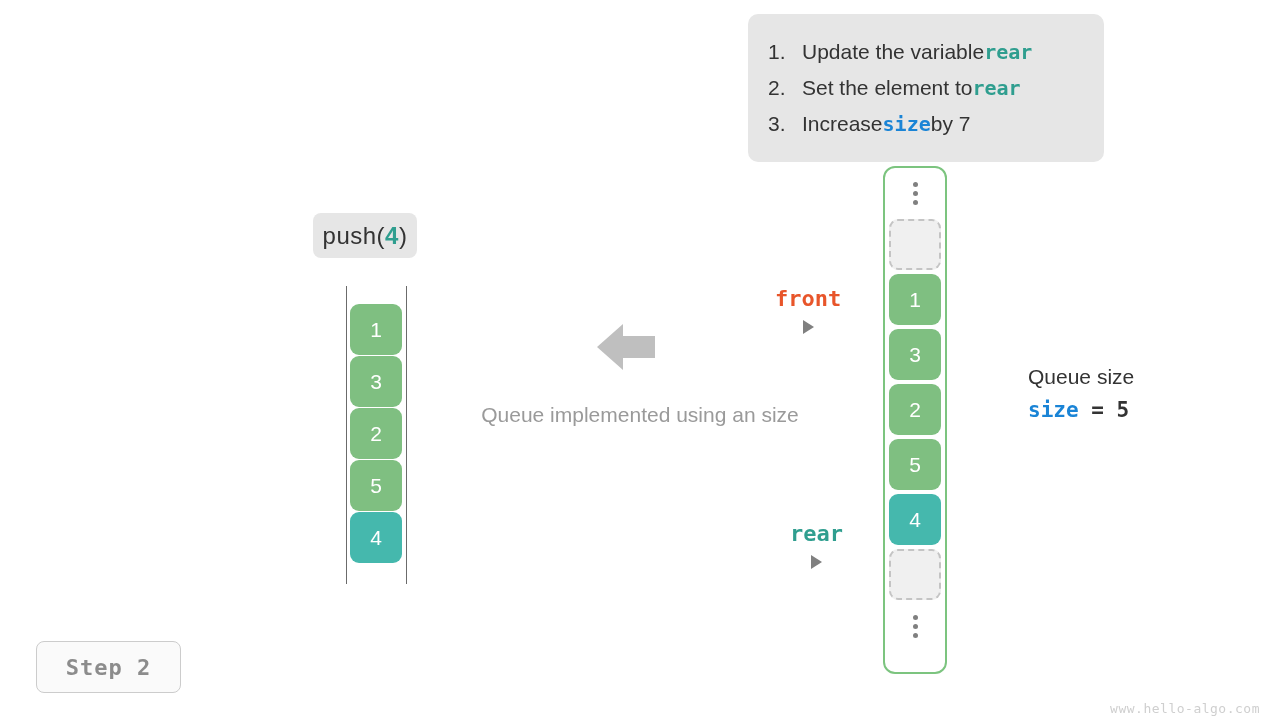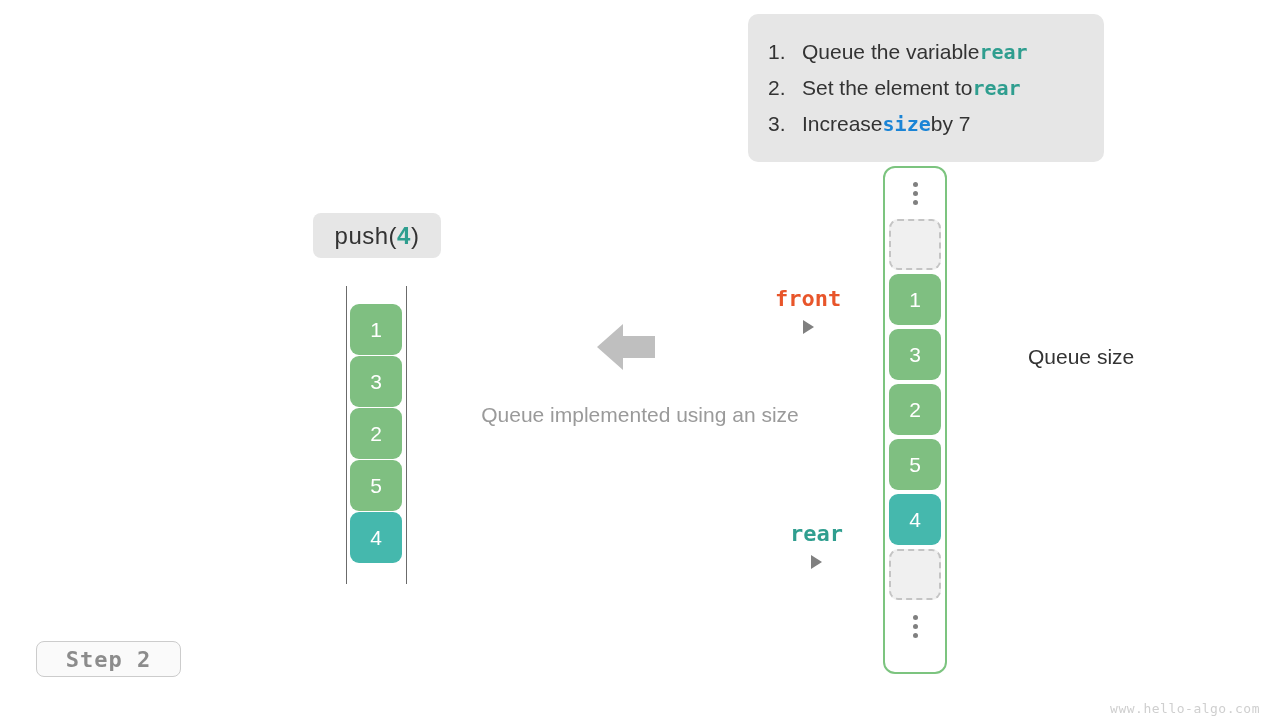--- a/index.html
+++ b/index.html
@@ -47,21 +47,21 @@
     font-size: 20px;
   }
   .kw-teal { color: #2f9e8f; }
   .kw-blue { color: #1a84d6; }
 
   
   #op-label {
     position: absolute;
     left: 313px;
     top: 213px;
-    width: 128px;
+    width: 104px;
     height: 45px;
     box-sizing: border-box;
     background: #e6e6e6;
     border-radius: 8px;
     display: flex;
     align-items: center;
     justify-content: center;
     font-size: 24px;
     color: #333333;
     letter-spacing: 0.5px;
@@ -180,20 +180,21 @@
   #size-readout {
     position: absolute;
     left: 1028px;
     top: 342px;
     white-space: nowrap;
   }
   #size-readout .caption {
     font-size: 21px;
     color: #333333;
     line-height: 30px;
+    margin-top: 20px;
   }
   #size-readout .expr {
     font-family: "DejaVu Sans Mono", "Liberation Mono", monospace;
     font-size: 21px;
     line-height: 36px;
     color: #333333;
     font-weight: bold;
   }
   #size-readout .expr .var { color: #1a84d6; }
   #size-readout .expr .op,
@@ -217,21 +218,21 @@
     color: #9a9a9a;
     white-space: nowrap;
   }
 
   
   #step-badge {
     position: absolute;
     left: 36px;
     top: 641px;
     width: 145px;
-    height: 36px;
+    height: 52px;
     box-sizing: border-box;
     background: #fafafa;
     border: 1.5px solid #cccccc;
     border-radius: 8px;
     display: flex;
     align-items: center;
     justify-content: center;
     font-family: "DejaVu Sans Mono", "Liberation Mono", monospace;
     font-weight: bold;
     font-size: 22px;
@@ -249,21 +250,21 @@
     color: #cfcfcf;
     letter-spacing: 0.5px;
   }
 </style>
 </head>
 <body>
 
 <div id="steps-box">
   <div class="step-line">
     <span class="step-num">1.</span>
-    <span class="step-text">Queue the variable </span>
+    <span class="step-text">Update the variable </span>
       <span class="mono kw-teal">rear</span>
       <span class="step-text"></span>
   </div>
   <div class="step-line">
     <span class="step-num">2.</span>
     <span class="step-text">Set the element to </span>
       <span class="mono kw-teal">rear</span>
       <span class="step-text"></span>
   </div>
   <div class="step-line">
@@ -325,17 +326,22 @@
   <span>front</span>
   <span class="tri"></span>
 </div>
 <div class="pointer" id="ptr-rear">
   <span>rear</span>
   <span class="tri"></span>
 </div>
 
 <div id="size-readout">
   <div class="caption">Queue size</div>
+  <div class="expr">
+    <span class="var">size</span>
+    <span class="op">=</span>
+    <span class="val">5</span>
+  </div>
 </div>
 
 <div id="step-badge">Step 2</div>
 
 <div id="watermark">www.hello-algo.com</div>
 
 </body></html>

